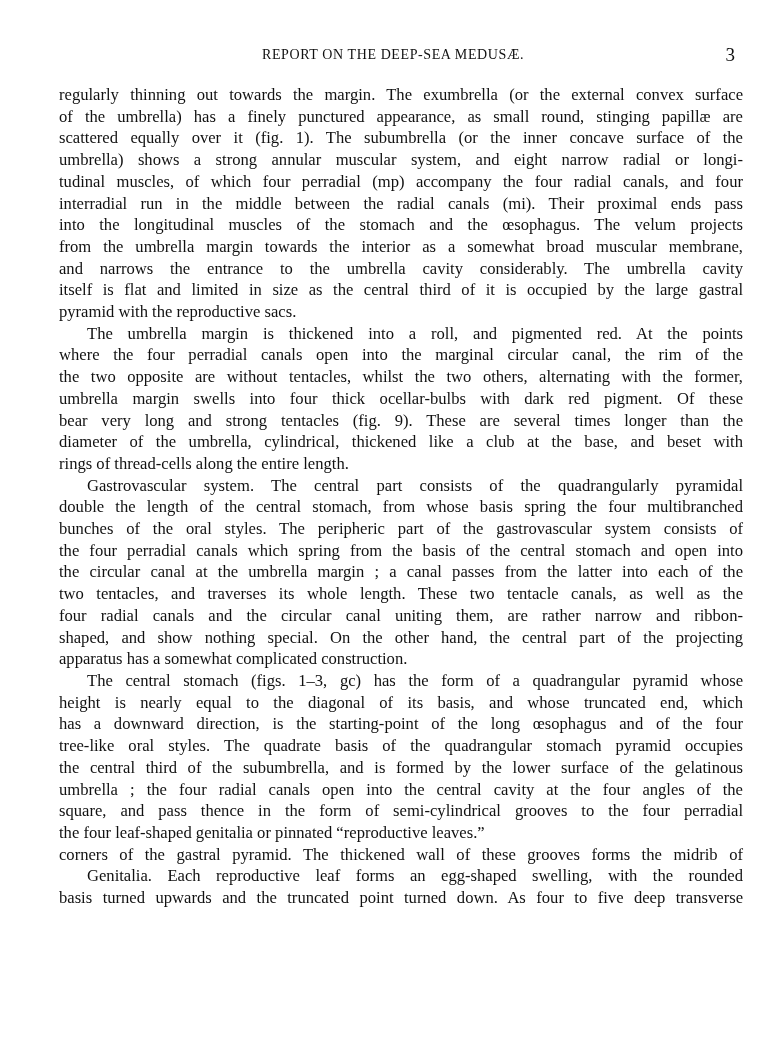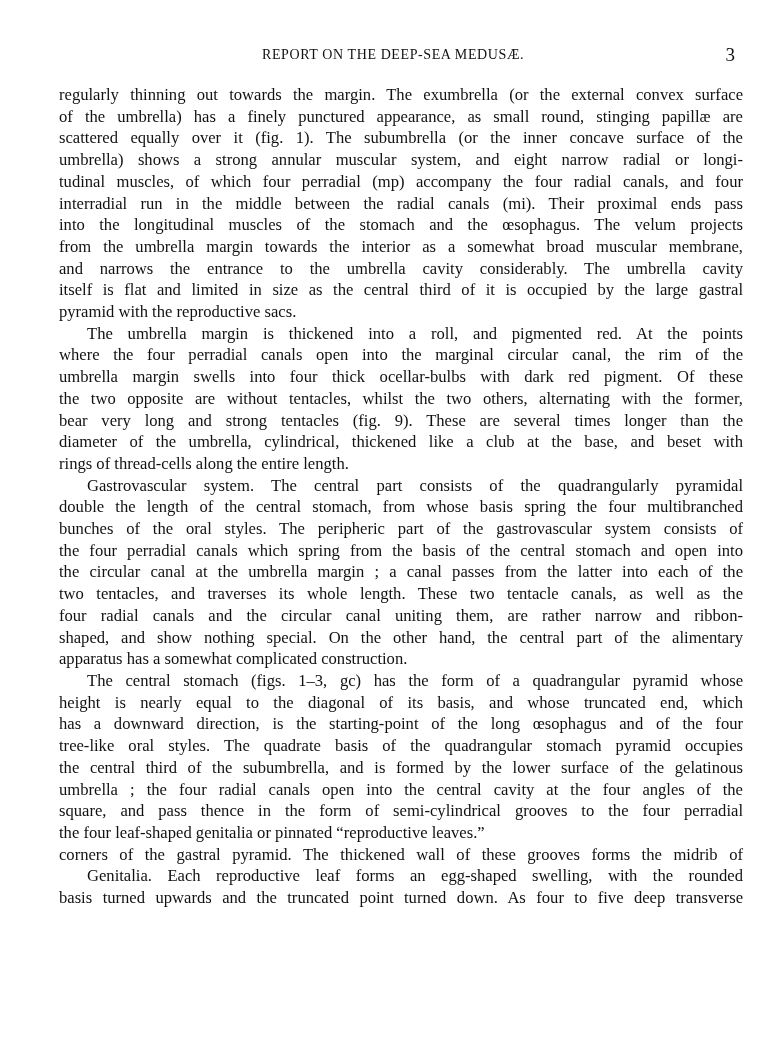--- a/index.html
+++ b/index.html
@@ -96,36 +96,36 @@
       <span class="line">into the longitudinal muscles of the stomach and the œsophagus. The velum projects</span>
       <span class="line">from the umbrella margin towards the interior as a somewhat broad muscular membrane,</span>
       <span class="line">and narrows the entrance to the umbrella cavity considerably. The umbrella cavity</span>
       <span class="line">itself is flat and limited in size as the central third of it is occupied by the large gastral</span>
       <span class="line last">pyramid with the reproductive sacs.</span>
     </p>
 
     <p class="cont">
       <span class="line indent">The umbrella margin is thickened into a roll, and pigmented red. At the points</span>
       <span class="line">where the four perradial canals open into the marginal circular canal, the rim of the</span>
+      <span class="line">the two opposite are without tentacles, whilst the two others, alternating with the former,</span>
       <span class="line">umbrella margin swells into four thick ocellar-bulbs with dark red pigment. Of these</span>
-      <span class="line">the two opposite are without tentacles, whilst the two others, alternating with the former,</span>
       <span class="line">bear very long and strong tentacles (fig. 9). These are several times longer than the</span>
       <span class="line">diameter of the umbrella, cylindrical, thickened like a club at the base, and beset with</span>
       <span class="line last">rings of thread-cells along the entire length.</span>
     </p>
 
     <p class="cont">
       <span class="line indent">Gastrovascular system. The central part consists of the quadrangularly pyramidal</span>
       <span class="line">double the length of the central stomach, from whose basis spring the four multibranched</span>
       <span class="line">bunches of the oral styles. The peripheric part of the gastrovascular system consists of</span>
       <span class="line">the four perradial canals which spring from the basis of the central stomach and open into</span>
       <span class="line">the circular canal at the umbrella margin ; a canal passes from the latter into each of the</span>
       <span class="line">two tentacles, and traverses its whole length. These two tentacle canals, as well as the</span>
       <span class="line">four radial canals and the circular canal uniting them, are rather narrow and ribbon-</span>
-      <span class="line">shaped, and show nothing special. On the other hand, the central part of the alimentary</span>
+      <span class="line">shaped, and show nothing special. On the other hand, the central part of the projecting</span>
       <span class="line last">apparatus has a somewhat complicated construction.</span>
     </p>
 
     <p class="cont">
       <span class="line indent">The central stomach (figs. 1–3, gc) has the form of a quadrangular pyramid whose</span>
       <span class="line">height is nearly equal to the diagonal of its basis, and whose truncated end, which</span>
       <span class="line">has a downward direction, is the starting-point of the long œsophagus and of the four</span>
       <span class="line">tree-like oral styles. The quadrate basis of the quadrangular stomach pyramid occupies</span>
       <span class="line">the central third of the subumbrella, and is formed by the lower surface of the gelatinous</span>
       <span class="line">umbrella ; the four radial canals open into the central cavity at the four angles of the</span>

